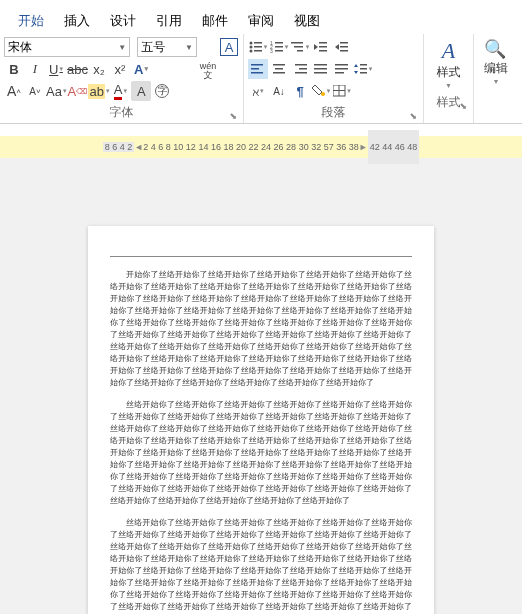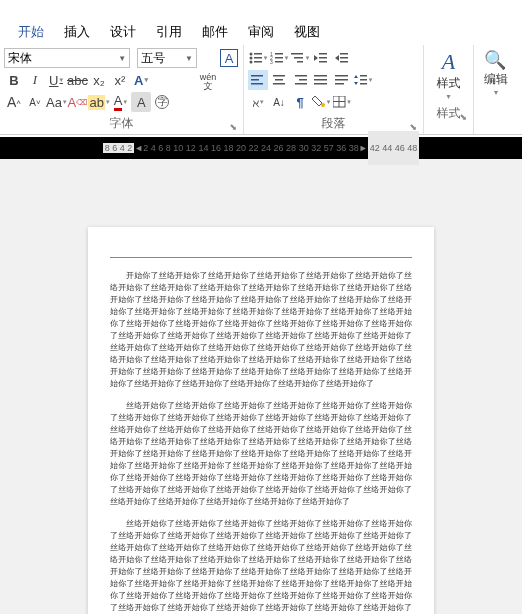--- a/index.html
+++ b/index.html
@@ -1,33 +1,33 @@
 <!DOCTYPE html>
 <html><head>
 <meta charset="utf-8">
 <style>
 * { box-sizing: border-box; margin: 0; padding: 0; }
 body { font-family: "Microsoft YaHei", SimSun, sans-serif; font-size: 12px; background: #fff; width: 522px; overflow: hidden; }
-.tabs { display: flex; padding: 19px 8px 0; background: #fff; }
+.tabs { display: flex; padding: 8px 8px 0; background: #fff; }
 .tab { padding: 4px 10px; font-size: 13px; cursor: pointer; }
 .tab.active { color: #2b579a; }
 .ribbon { display: flex; border-bottom: 1px solid #d0d0d0; background: #fff; }
 .grp { border-right: 1px solid #e0e0e0; padding: 2px 4px 0; position: relative; }
 .grp-label { text-align: center; font-size: 12px; color: #666; padding: 2px 0; position: relative; }
 .grp-label .launcher { position: absolute; right: 2px; bottom: 2px; font-size: 9px; color: #888; }
 .row { display: flex; align-items: flex-start; gap: 1px; padding: 1px 0; height: 22px; }
 .combo { display: flex; align-items: center; border: 1px solid #c0c0c0; background: #fff; height: 20px; font-size: 12px; padding: 0 3px; }
 .combo .arrow { font-size: 8px; color: #666; margin-left: 3px; }
 .btn { display: inline-flex; align-items: center; justify-content: center; min-width: 20px; height: 20px; font-size: 13px; cursor: pointer; color: #444; }
 .btn .arrow { font-size: 7px; margin-left: 1px; color: #888; }
 .box-a { border: 1px solid #2b579a; width: 18px; height: 18px; display: flex; align-items: center; justify-content: center; color: #2b579a; }
 .vbtn { display: flex; flex-direction: column; align-items: center; justify-content: center; padding: 2px 6px; cursor: pointer; }
 .vbtn .ic { font-size: 22px; color: #2b579a; }
 .vbtn .txt { font-size: 12px; color: #333; }
-.ruler { display: flex; justify-content: center; align-items: center; height: 22px; background: #000000; font-size: 9px; color: #666; gap: 0; margin-top: 2px; }
+.ruler { display: flex; justify-content: center; align-items: center; height: 22px; background: #fef9c3; font-size: 9px; color: #666; gap: 0; margin-top: 12px; }
 .ruler span { display: inline-block; text-align: center; }
 .doc-area { background: #f1f1f1; height: 470px; display: flex; justify-content: center; padding-top: 68px; }
 .page { background: #fff; width: 346px; box-shadow: 0 1px 4px rgba(0,0,0,.2); padding: 30px 22px; font-size: 8px; line-height: 1.5; color: #333; font-family: SimSun, serif; }
 .page hr { border: none; border-top: 1px solid #888; margin-bottom: 12px; }
 .page p { text-indent: 2em; text-align: justify; margin-bottom: 10px; word-break: break-all; }
 .hl { background: #ffe699; padding: 0 1px; }
 .wen { font-size: 9px; line-height: 1; text-align: center; margin-top: 48px; }
 svg { display: block; }
 </style>
 </head>

